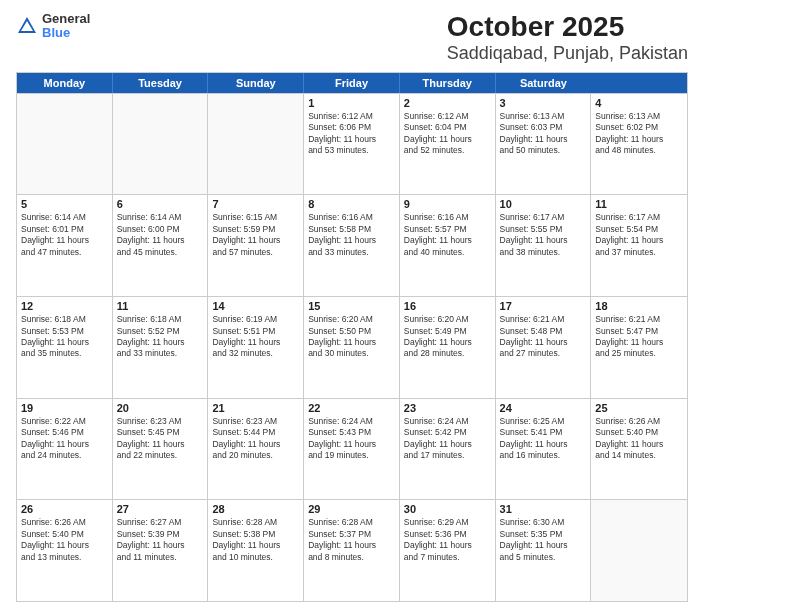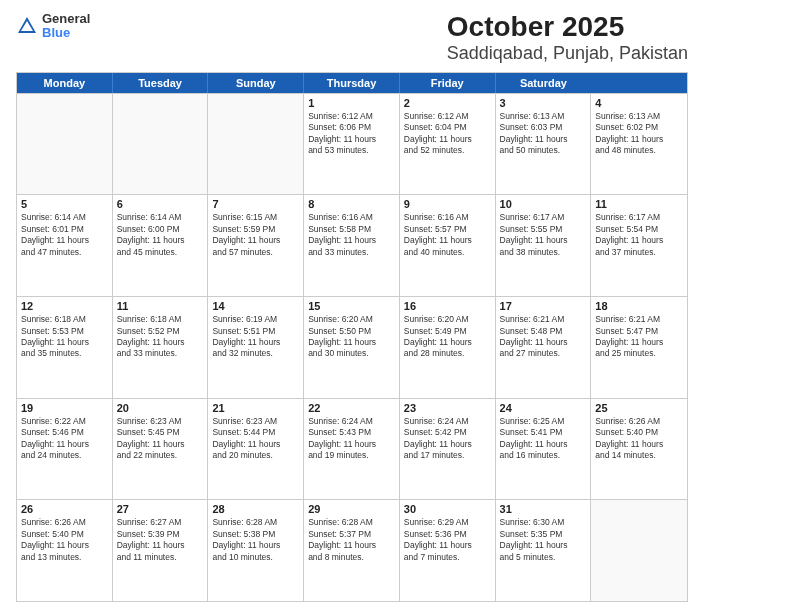--- a/index.html
+++ b/index.html
@@ -133,22 +133,22 @@
       <div class="month-title">October 2025</div>
       <div class="location">Saddiqabad, Punjab, Pakistan</div>
     </div>
   </div>
 
   <div class="calendar">
     <div class="cal-header">
         <div class="cal-header-cell">Monday</div>
         <div class="cal-header-cell">Tuesday</div>
         <div class="cal-header-cell">Sunday</div>
+        <div class="cal-header-cell">Friday</div>
         <div class="cal-header-cell">Thursday</div>
-        <div class="cal-header-cell">Friday</div>
         <div class="cal-header-cell">Saturday</div>
       </div>
     <div class="cal-body">
     <div class="cal-row">
           <div class="cal-cell empty"></div>
           <div class="cal-cell empty"></div>
           <div class="cal-cell empty"></div>
           <div class="cal-cell">
             <div class="day-num">1</div>
             <div class="cell-line">Sunrise: 6:12 AM</div>

